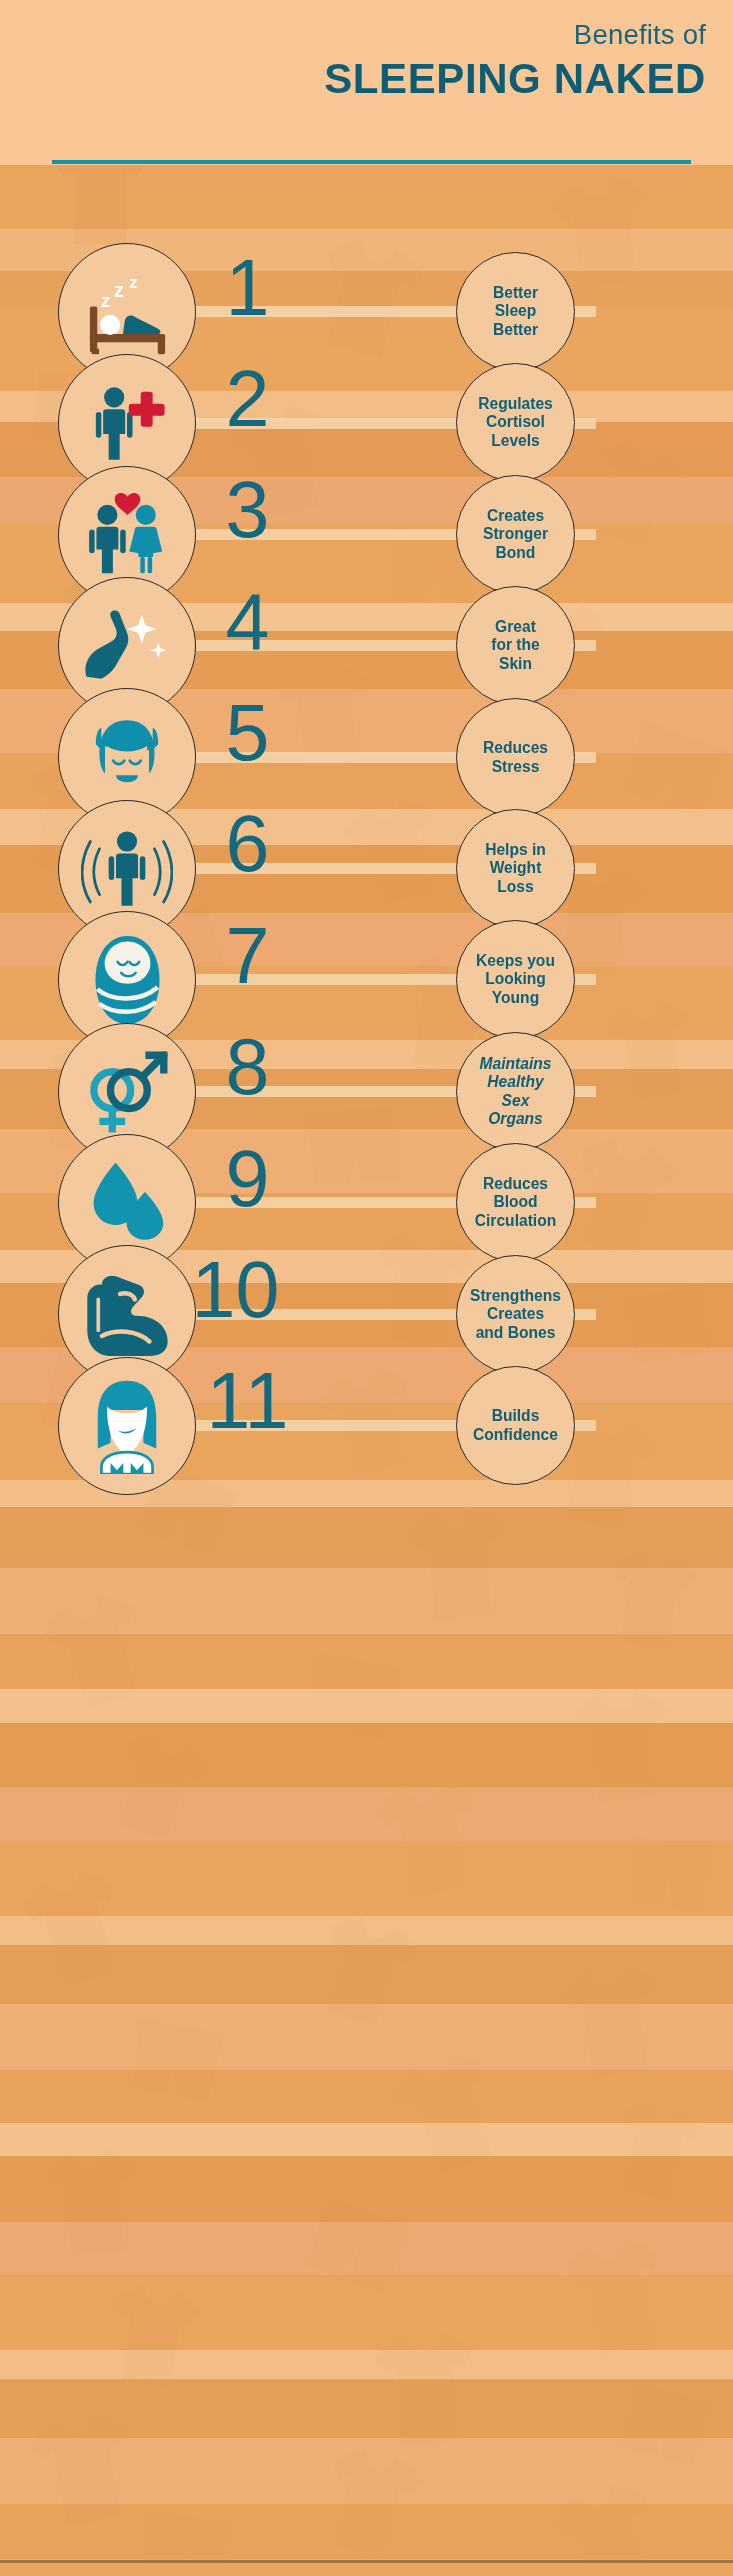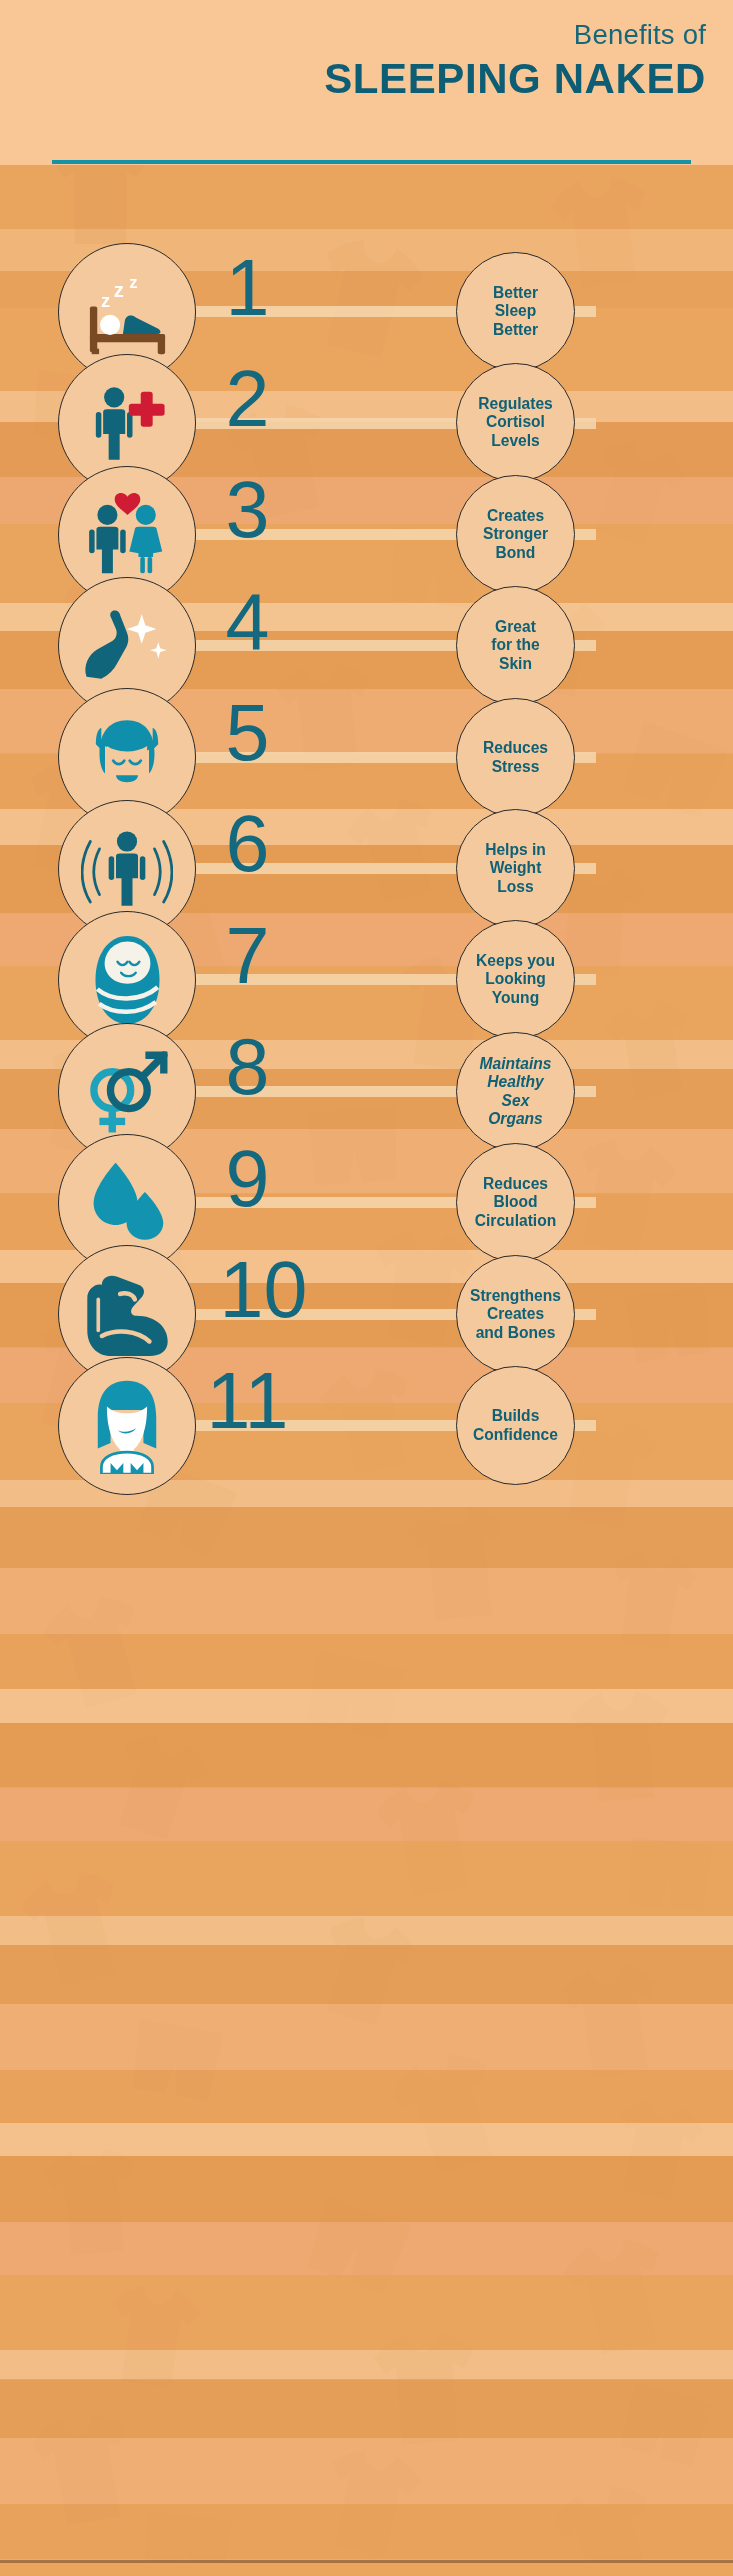--- a/index.html
+++ b/index.html
@@ -618,21 +618,21 @@
         <div class="icon-circle" style="left:58px;top:1080px;">
           <span>
             <svg width="95" height="88" viewBox="0 0 104 96">
               <path d="M24 16 C24 8 32 4 40 7 L64 16 C70 18 72 24 68 29 L58 40 C54 45 56 50 62 50 C82 50 96 62 96 78 C96 88 88 94 76 94 L34 94 C18 94 8 82 8 66 L8 30 C8 22 16 14 24 16 Z" fill="#10657b"></path>
               <path d="M44 26 C50 24 58 26 60 32" stroke="#f3c99d" stroke-width="5" fill="none" stroke-linecap="round"></path>
               <path d="M24 72 C40 64 62 66 76 78" stroke="#f3c99d" stroke-width="5" fill="none" stroke-linecap="round"></path>
               <path d="M20 32 C20 50 20 60 20 66" stroke="#f3c99d" stroke-width="4" fill="none" stroke-linecap="round"></path>
             </svg>
           </span>
         </div>
-        <div class="num" style="left:204px;top:1085px;width:119px;">10</div>
+        <div class="num" style="left:176px;top:1085px;width:119px;">10</div>
         <div class="text-circle" style="left:456px;top:1090px;">
           <div>
             <span>Strengthens</span>
             <span>Creates</span>
             <span>and Bones</span>
           </div>
         </div>
       </div>
       <div class="row">
         <div class="connector" style="top:1255px;"></div>

